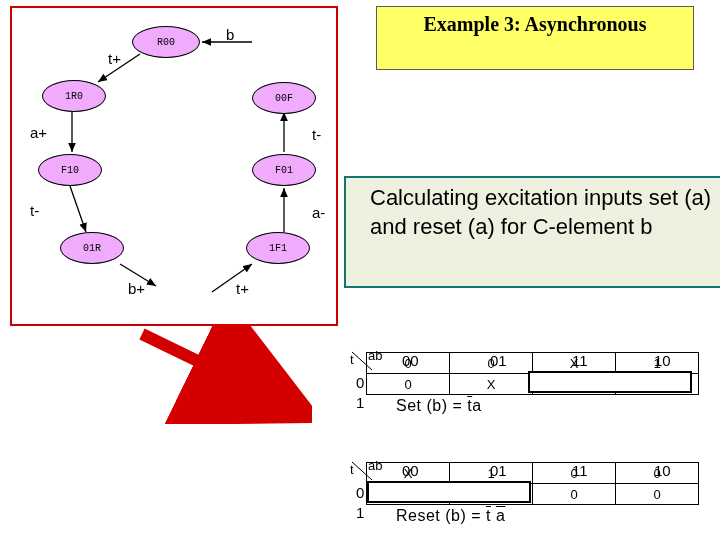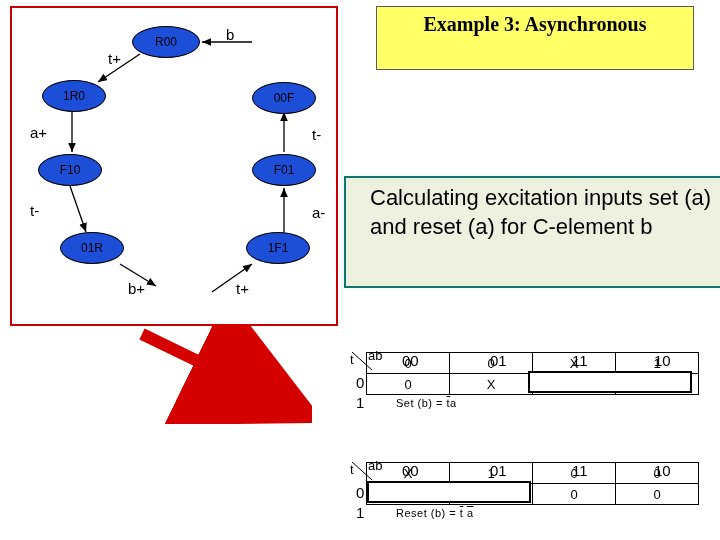--- a/index.html
+++ b/index.html
@@ -14,36 +14,36 @@
   
   .subtitle{position:absolute;left:344px;top:176px;width:352px;height:96px;
             background:#eef0e0;border:2px solid #0f766e;font-family:Arial,Helvetica,sans-serif;
             font-size:22px;line-height:1.3;padding:6px 24px;}
 
   
   .diagbox{position:absolute;left:10px;top:6px;width:324px;height:316px;border:2px solid #c00;}
 
   
   .node{position:absolute;border:1.5px solid #000;border-radius:50%;
-        background:#1d4ed8;text-align:center;font-family:Liberation Sans, sans-serif;font-size:12px;
+        background:#f0abfc;text-align:center;font-family:Liberation Mono, monospace;font-size:10px;
         display:flex;align-items:center;justify-content:center;}
   .lbl{position:absolute;font-family:Arial,Helvetica,sans-serif;font-size:15px;}
   .arcs line{stroke:#000;stroke-width:1.3;marker-end:url(#ah);}
 
   
   .redArrow{position:absolute;left:132px;top:324px;width:180px;height:100px;}
 
   
   .kmaps{position:absolute;left:322px;top:334px;width:388px;height:196px;font-family:Arial,Helvetica,sans-serif;font-size:13px;}
   .ktable{border-collapse:collapse;margin-left:44px;margin-top:18px;}
   .ktable td{border:1px solid #000;width:80px;height:18px;text-align:center;font-size:13px;}
   .hdr{position:absolute;font-size:15px;}
   .diag{position:absolute;font-size:13px;}
   .latch{position:absolute;background:#fff;border:2px solid #000;}
-  .eq{font-size:11px;margin-left:74px;margin-top:2px;letter-spacing:0.5px;}
+  .eq{font-size:16px;margin-left:74px;margin-top:2px;letter-spacing:0.5px;}
   .overbar{text-decoration:overline;}
 </style>
 </head>
 <body>
 
 <div class="stage">
 
   <div class="title">
     <span>Example 3: Asynchronous</span>
   </div>

